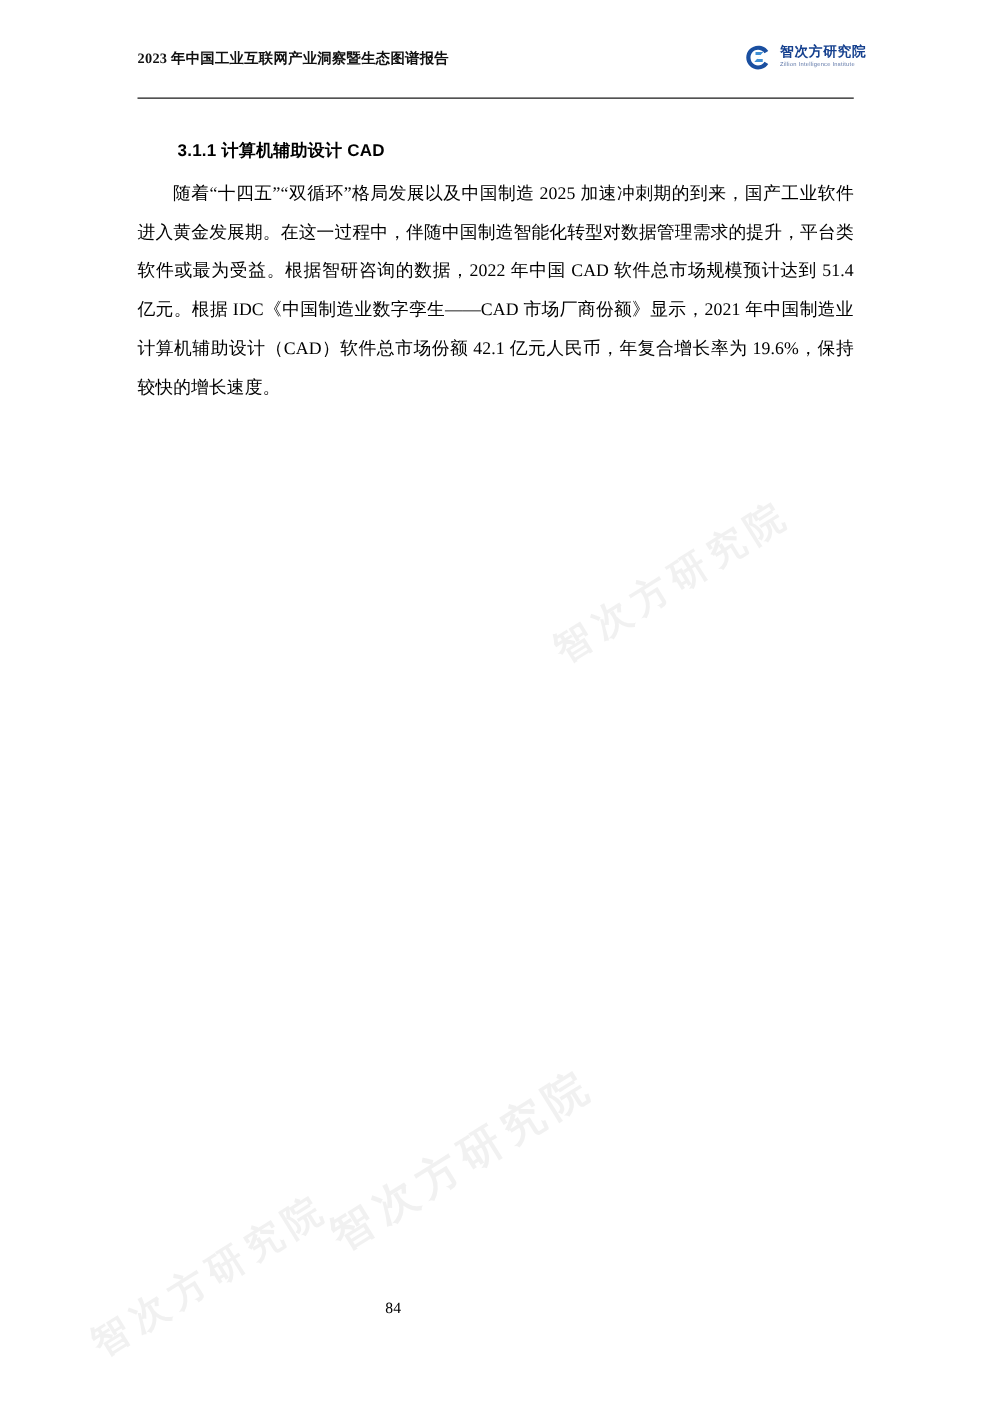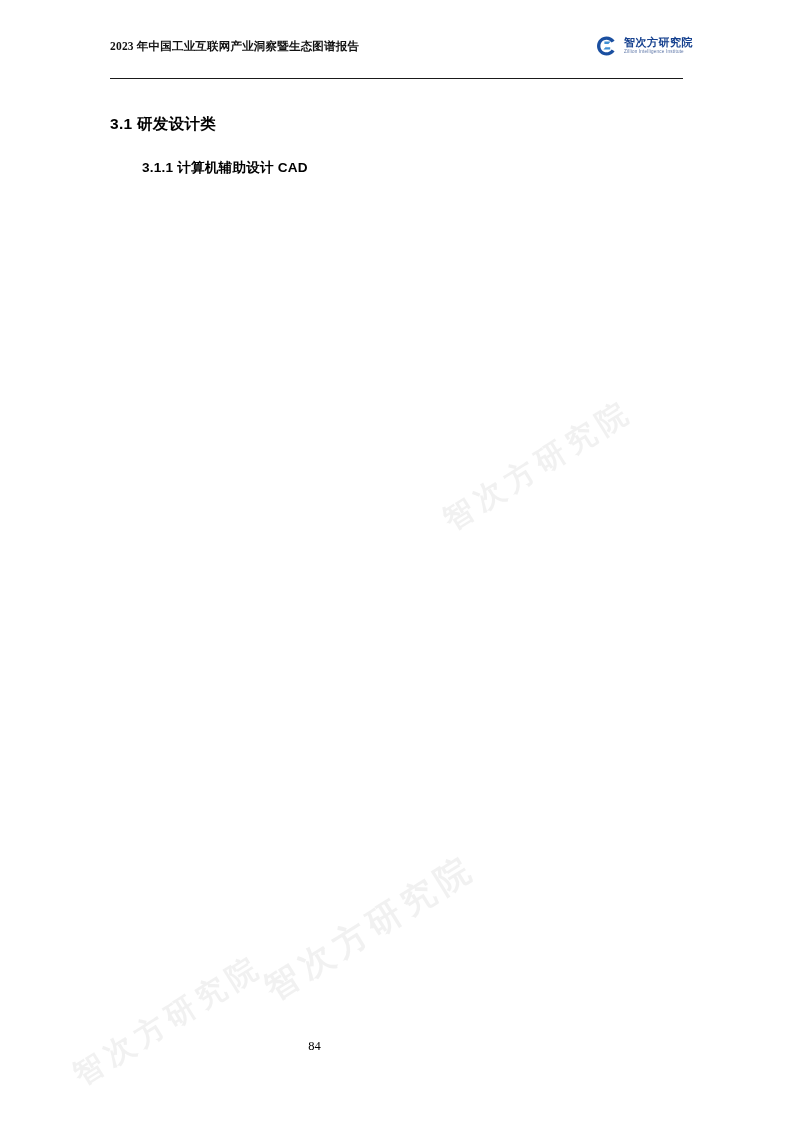--- a/index.html
+++ b/index.html
@@ -169,24 +169,24 @@
         <span class="logo-cn">智次方研究院</span>
         <span class="logo-en">Zillion Intelligence Institute</span>
       </span>
     </div>
   </div>
   <div class="header-rule"></div>
 
   <div class="content">
 
 
-    <h2 class="h-section">3.1 研发设计类</h2>
 
 
     <h3 class="h-sub">3.1.1 计算机辅助设计 CAD</h3>
 
 
+    <p class="body indent">随着“十四五”“双循环”格局发展以及中国制造 2025 加速冲刺期的到来，国产工业软件进入黄金发展期。在这一过程中，伴随中国制造智能化转型对数据管理需求的提升，平台类软件或最为受益。根据智研咨询的数据，2022 年中国 CAD 软件总市场规模预计达到 51.4 亿元。根据 IDC《中国制造业数字孪生——CAD 市场厂商份额》显示，2021 年中国制造业计算机辅助设计（CAD）软件总市场份额 42.1 亿元人民币，年复合增长率为 19.6%，保持较快的增长速度。</p>
 
   </div>
 
   <div class="page-number">84</div>
 
 </div>
 
 </body></html>

